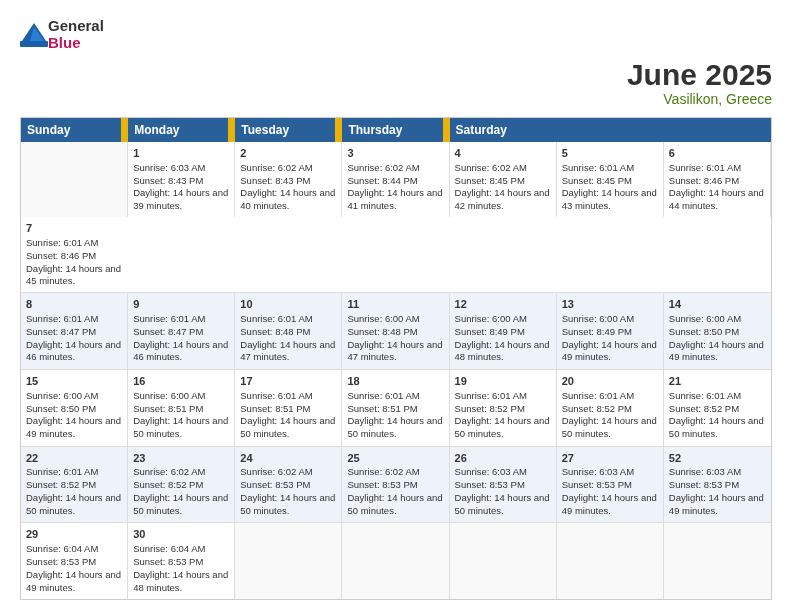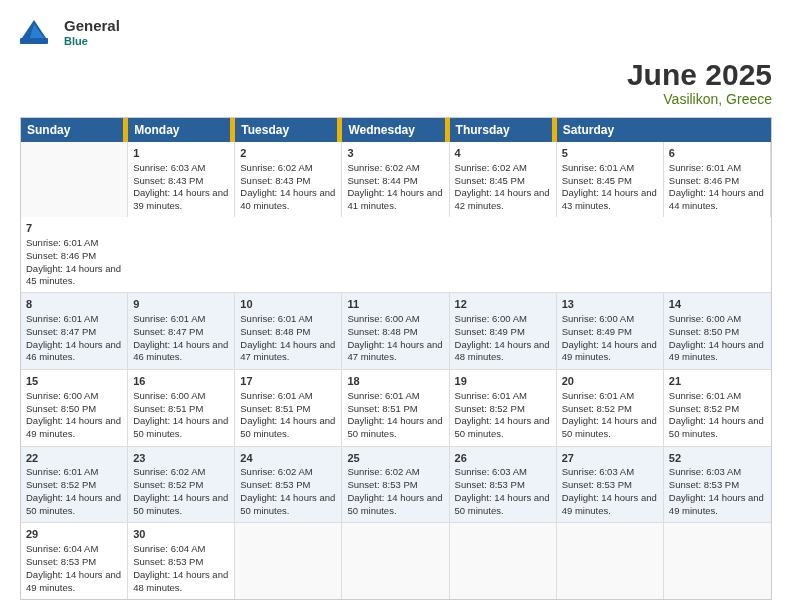--- a/index.html
+++ b/index.html
@@ -19,36 +19,36 @@
     }
     .header {
       display: flex;
       justify-content: space-between;
       align-items: flex-start;
       margin-bottom: 10px;
     }
     .logo {
       display: flex;
       align-items: center;
-      gap: 16px;
+      gap: 0;
     }
     .logo-text {
       display: flex;
       flex-direction: column;
       line-height: 1.1;
     }
     .logo-general {
       font-size: 15px;
       font-weight: bold;
       color: #333;
     }
     .logo-blue {
-      font-size: 11px;
-      font-weight: bold;
-      color: #0f766e;
+      font-size: 15px;
+      font-weight: bold;
+      color: #be185d;
     }
     .logo-icon {
       width: 28px;
       height: 28px;
     }
     .title-block {
       text-align: right;
       margin-top: 40px;
     }
     .title-block h1 {
@@ -72,21 +72,21 @@
       display: grid;
       grid-template-columns: repeat(7, 1fr);
       background: #2a6099;
     }
     .cal-header-cell {
       color: #fff;
       font-size: 12px;
       font-weight: bold;
       padding: 5px 6px;
       text-align: left;
-      border-right: 5px solid #eab308;
+      border-right: 7px solid #eab308;
     }
     .cal-header-cell:last-child { border-right: none; }
     .cal-body {
       flex: 1;
       display: flex;
       flex-direction: column;
     }
     .cal-row {
       display: grid;
       grid-template-columns: repeat(7, 1fr);
@@ -138,21 +138,20 @@
       <h1>June 2025</h1>
       <h2>Vasilikon, Greece</h2>
     </div>
   </div>
 
   <div class="calendar">
     <div class="cal-header">
       <div class="cal-header-cell">Sunday</div>
       <div class="cal-header-cell">Monday</div>
       <div class="cal-header-cell">Tuesday</div>
-      <div class="cal-header-cell">Wednesday</div>
       <div class="cal-header-cell">Thursday</div>
       <div class="cal-header-cell">Saturday</div>
     </div>
     <div class="cal-body" id="cal-body">
     <div class="cal-row">
           <div class="cal-cell empty"></div>
           <div class="cal-cell">
           <span class="day-num">1</span>
           <span class="sun-info">Sunrise: 6:03 AM<br>Sunset: 8:43 PM<br>Daylight: 14 hours and 39 minutes.</span>
         </div>

